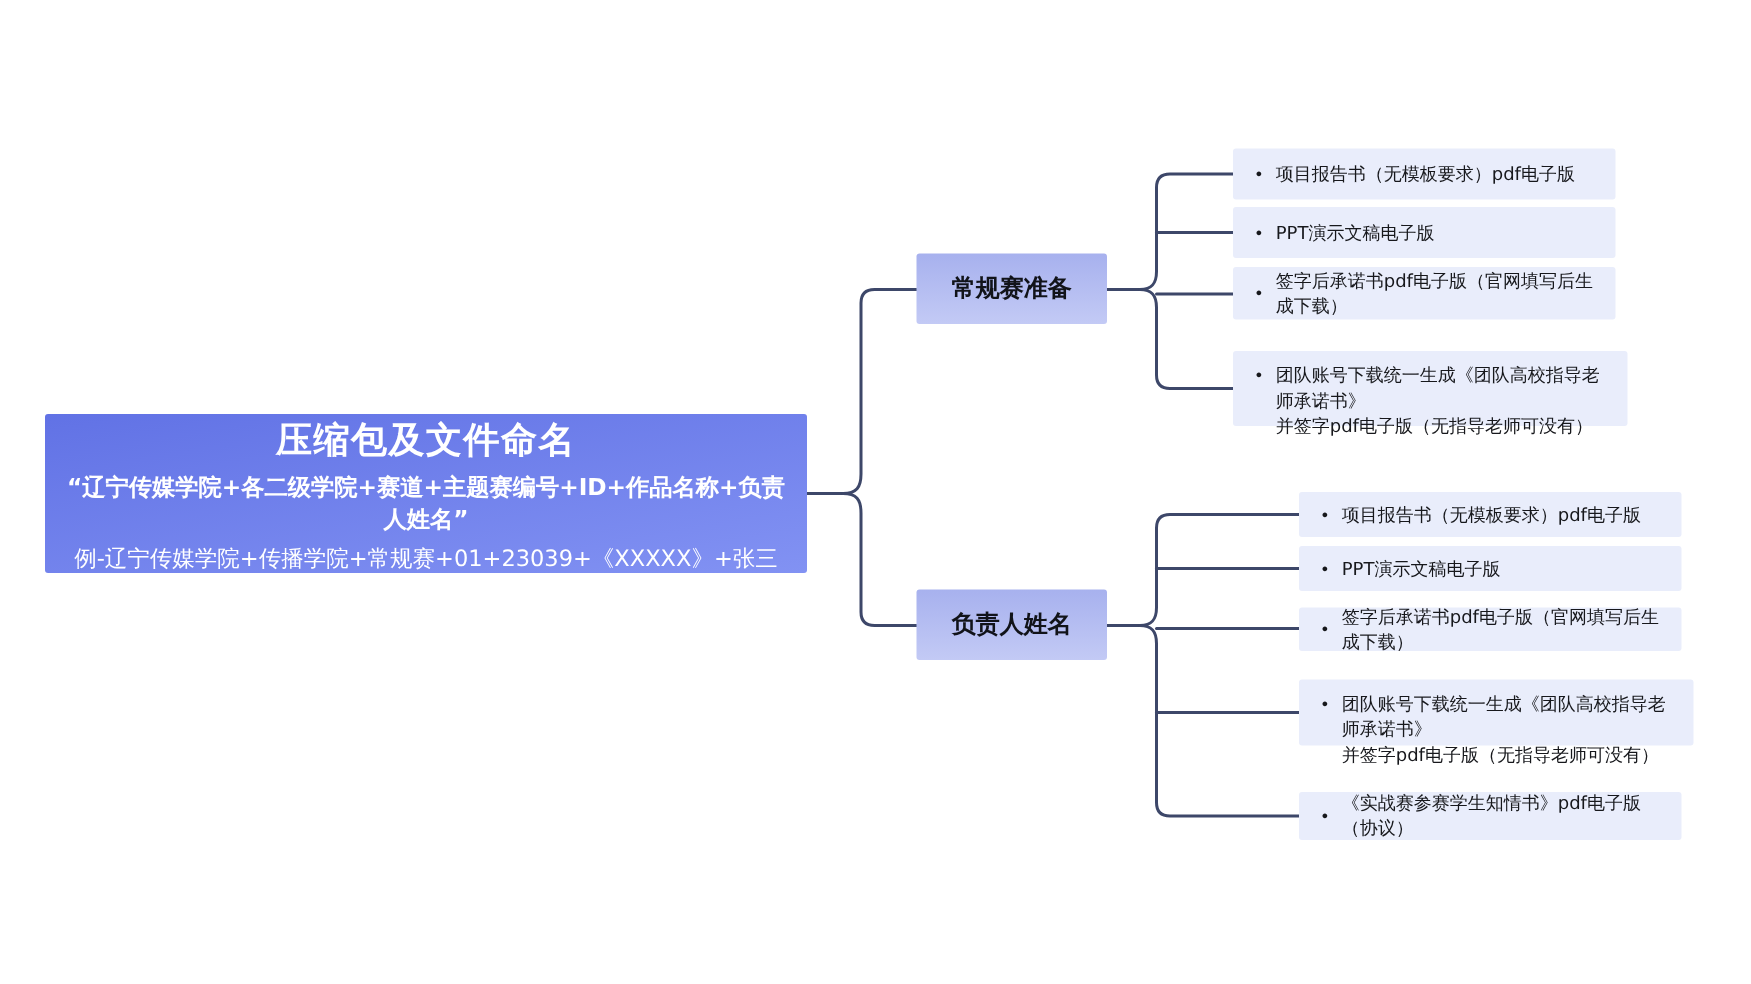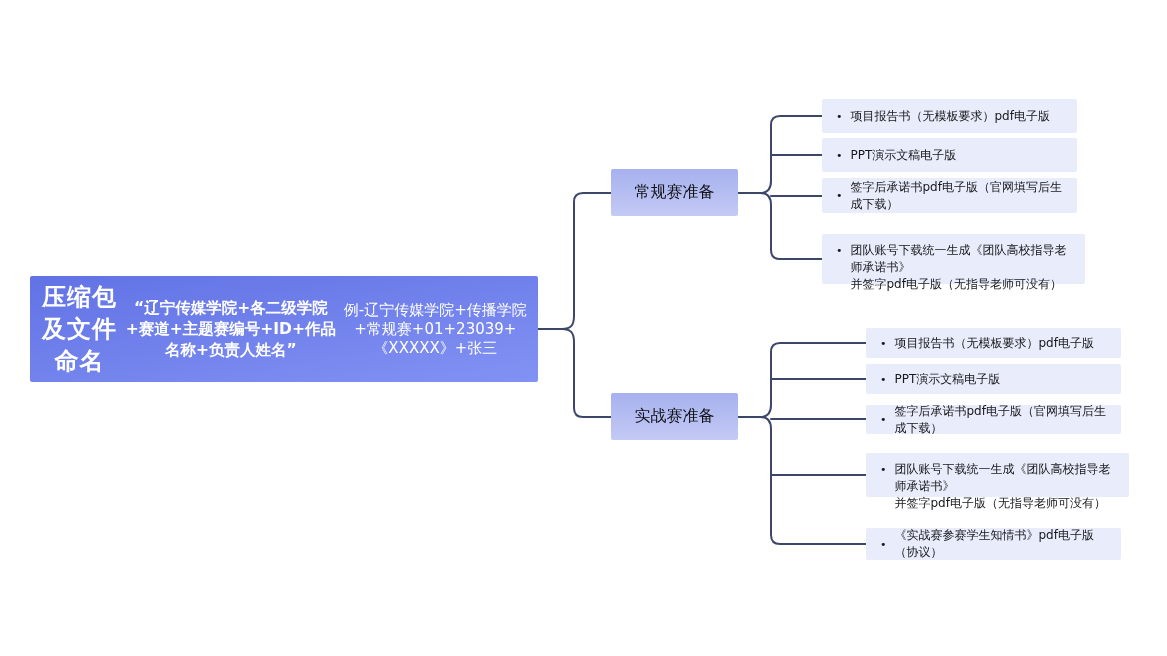--- a/index.html
+++ b/index.html
@@ -7,33 +7,33 @@
     position:relative; width:1167px; height:656px; background:#ffffff;
     font-family:"DejaVu Sans","Liberation Sans",sans-serif; overflow:hidden;
   }
   svg.connectors { position:absolute; left:0; top:0; pointer-events:none; }
   svg.connectors path { stroke:#3d4769; stroke-width:2; fill:none; stroke-linecap:round; }
 
   .root-node {
     position:absolute; left:30px; top:276px; width:508px; height:106px;
     background:linear-gradient(170deg,#6172e5 0%,#8292f3 100%);
     border-radius:2px; color:#ffffff; text-align:center;
-    display:flex; align-items:center; justify-content:center;
+    display:flex; flex-direction:column; align-items:center; justify-content:center;
     gap:6px; box-sizing:border-box; padding:4px 10px;
   }
   .root-title   { font-size:24px; font-weight:bold; letter-spacing:1px; }
   .root-subtitle{ font-size:15.5px; font-weight:bold; }
   .root-example { font-size:15px; font-weight:normal; }
 
   .branch-node {
     position:absolute; width:127px; height:47px;
     background:linear-gradient(180deg,#a7b1ee 0%,#c3caf5 100%);
     border-radius:2px; color:#111319;
     display:flex; align-items:center; justify-content:center;
-    font-size:16px; font-weight:normal;
+    font-size:16px; font-weight:bold;
   }
   .branch-1 { left:611px; top:169px; }
   .branch-2 { left:611px; top:393px; }
 
   .leaf-node {
     position:absolute; background:#e9edfb; border-radius:2px;
     color:#17181c; font-size:12px;
     display:flex; align-items:center; box-sizing:border-box;
     padding:0 12px 0 14px;
   }
@@ -82,21 +82,21 @@
   <div class="root-node">
     <div class="root-title">压缩包及文件命名</div>
     <div class="root-subtitle">“辽宁传媒学院+各二级学院+赛道+主题赛编号+ID+作品名称+负责人姓名”</div>
     <div class="root-example">例-辽宁传媒学院+传播学院+常规赛+01+23039+《XXXXX》+张三</div>
   </div>
 
   <div class="branch-node branch-1">
     <span>常规赛准备</span>
   </div>
   <div class="branch-node branch-2">
-    <span>实战赛准备</span>
+    <span>负责人姓名</span>
   </div>
 
   <div class="leaf-node b1-l1">
     <span class="bullet">•</span>
     <span class="txt">项目报告书（无模板要求）pdf电子版</span>
   </div>
   <div class="leaf-node b1-l2">
     <span class="bullet">•</span>
     <span class="txt">PPT演示文稿电子版</span>
   </div>

